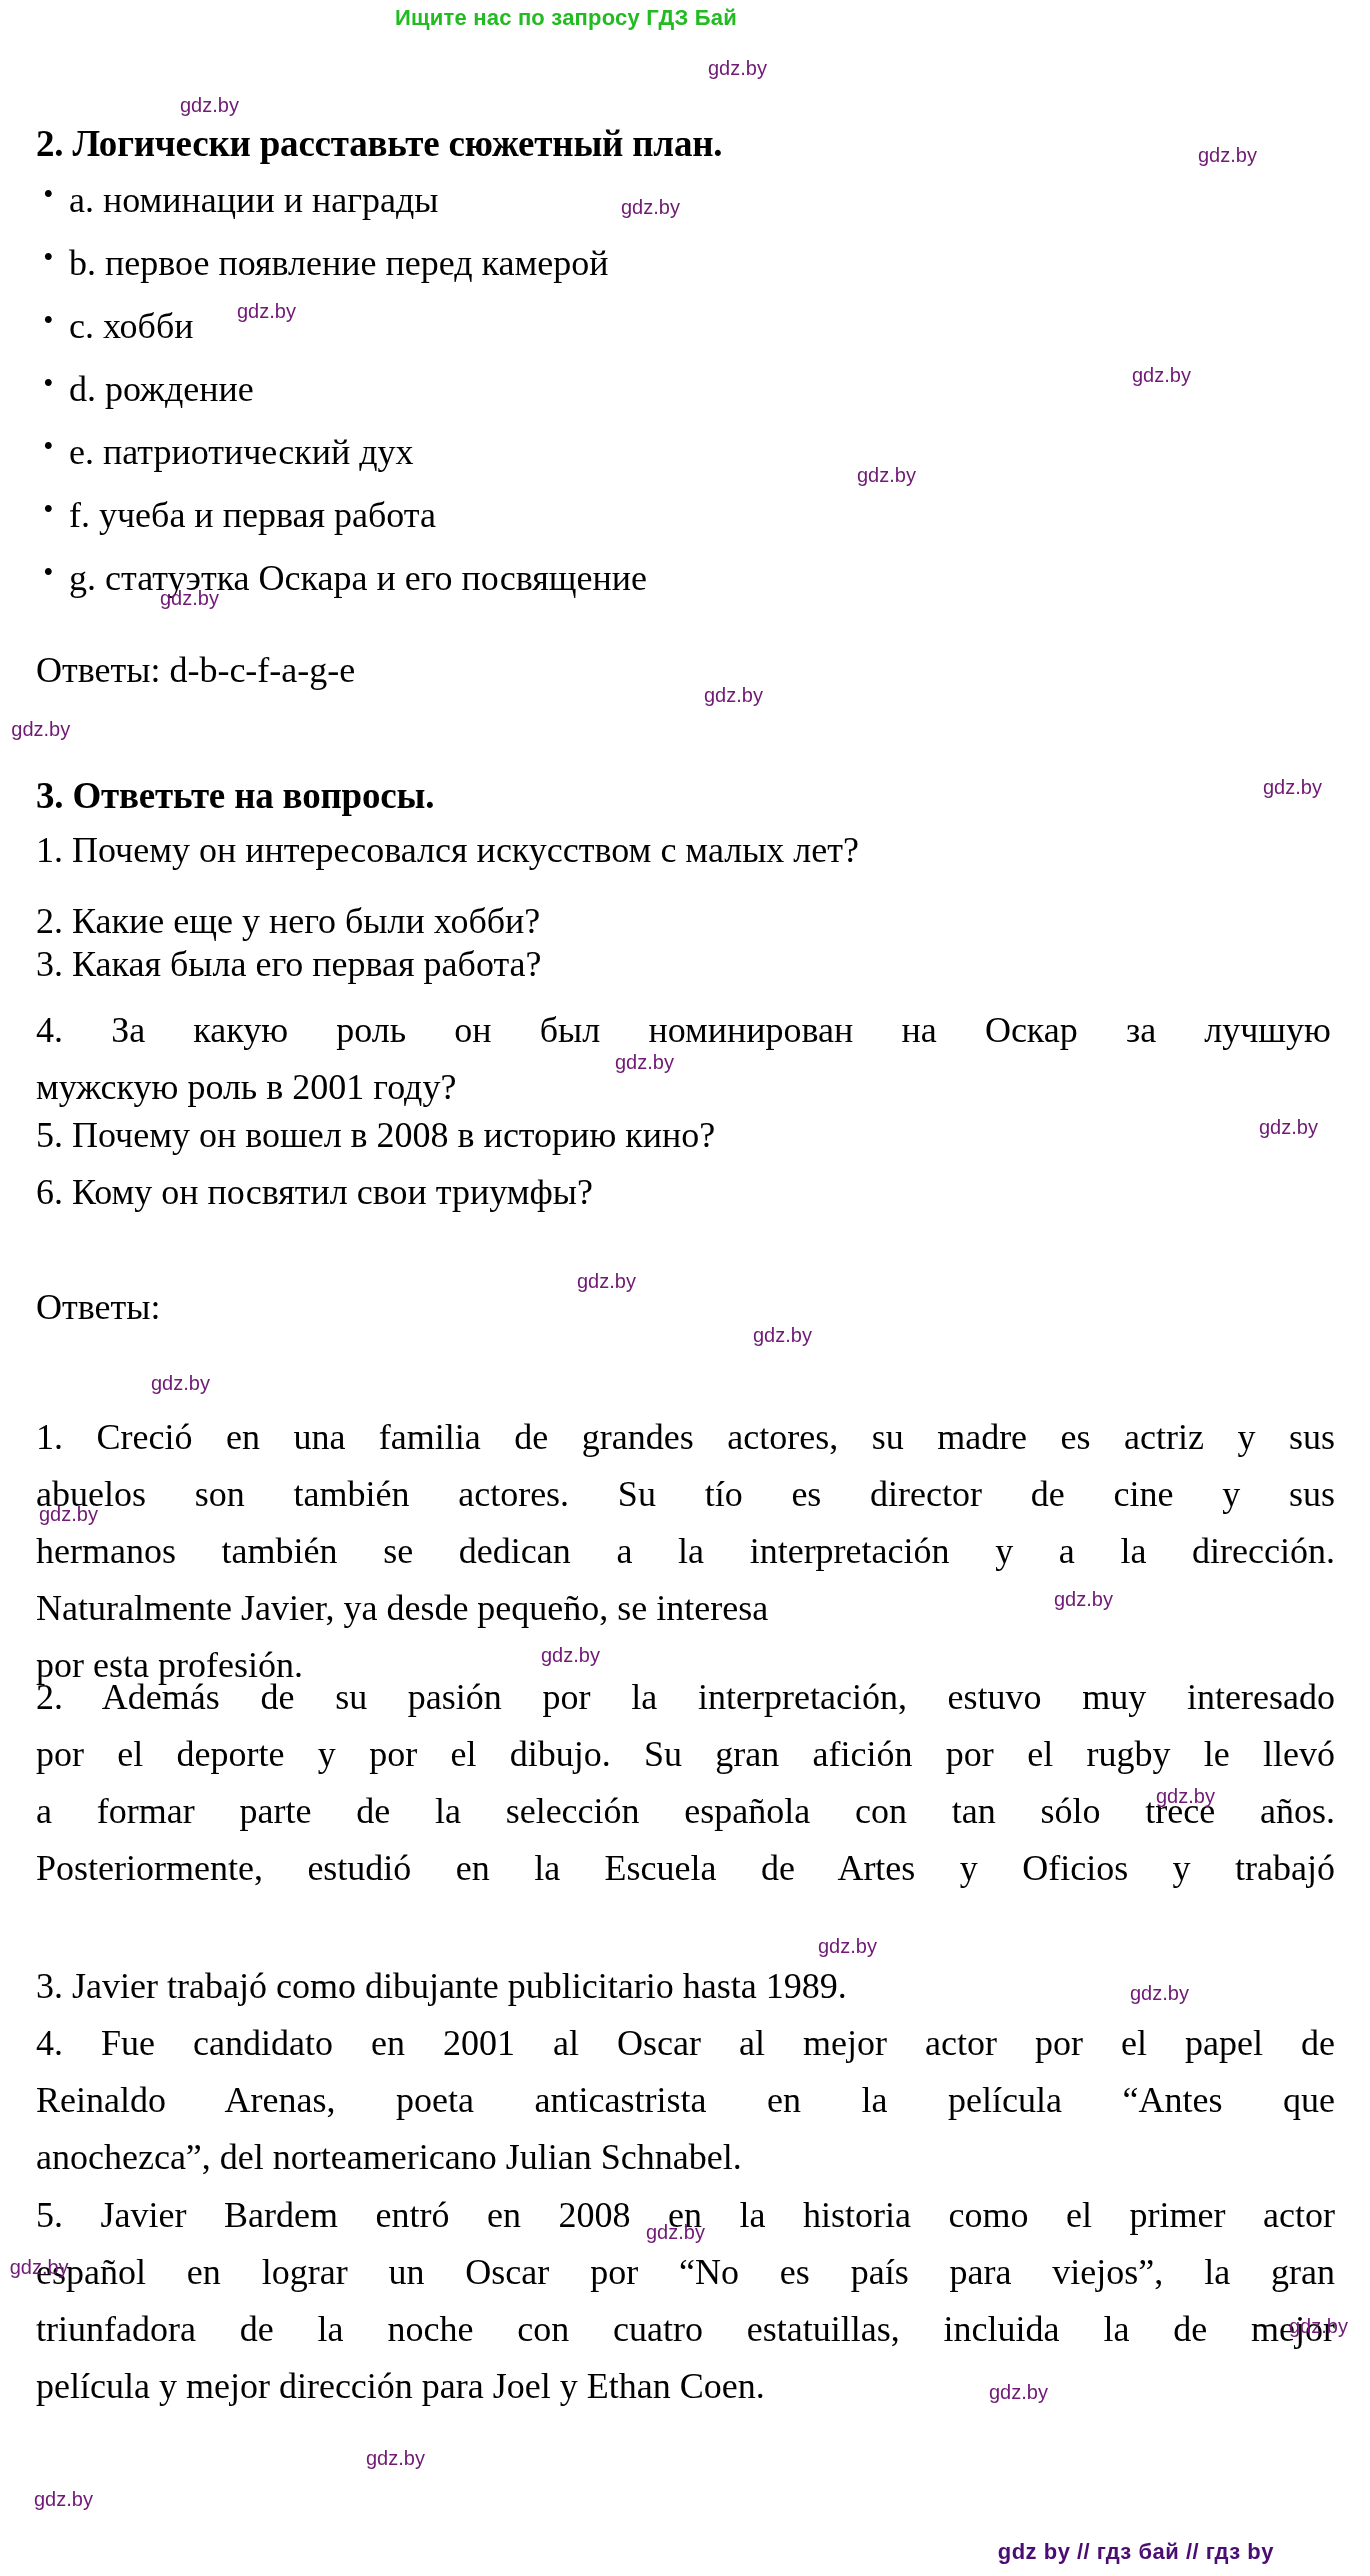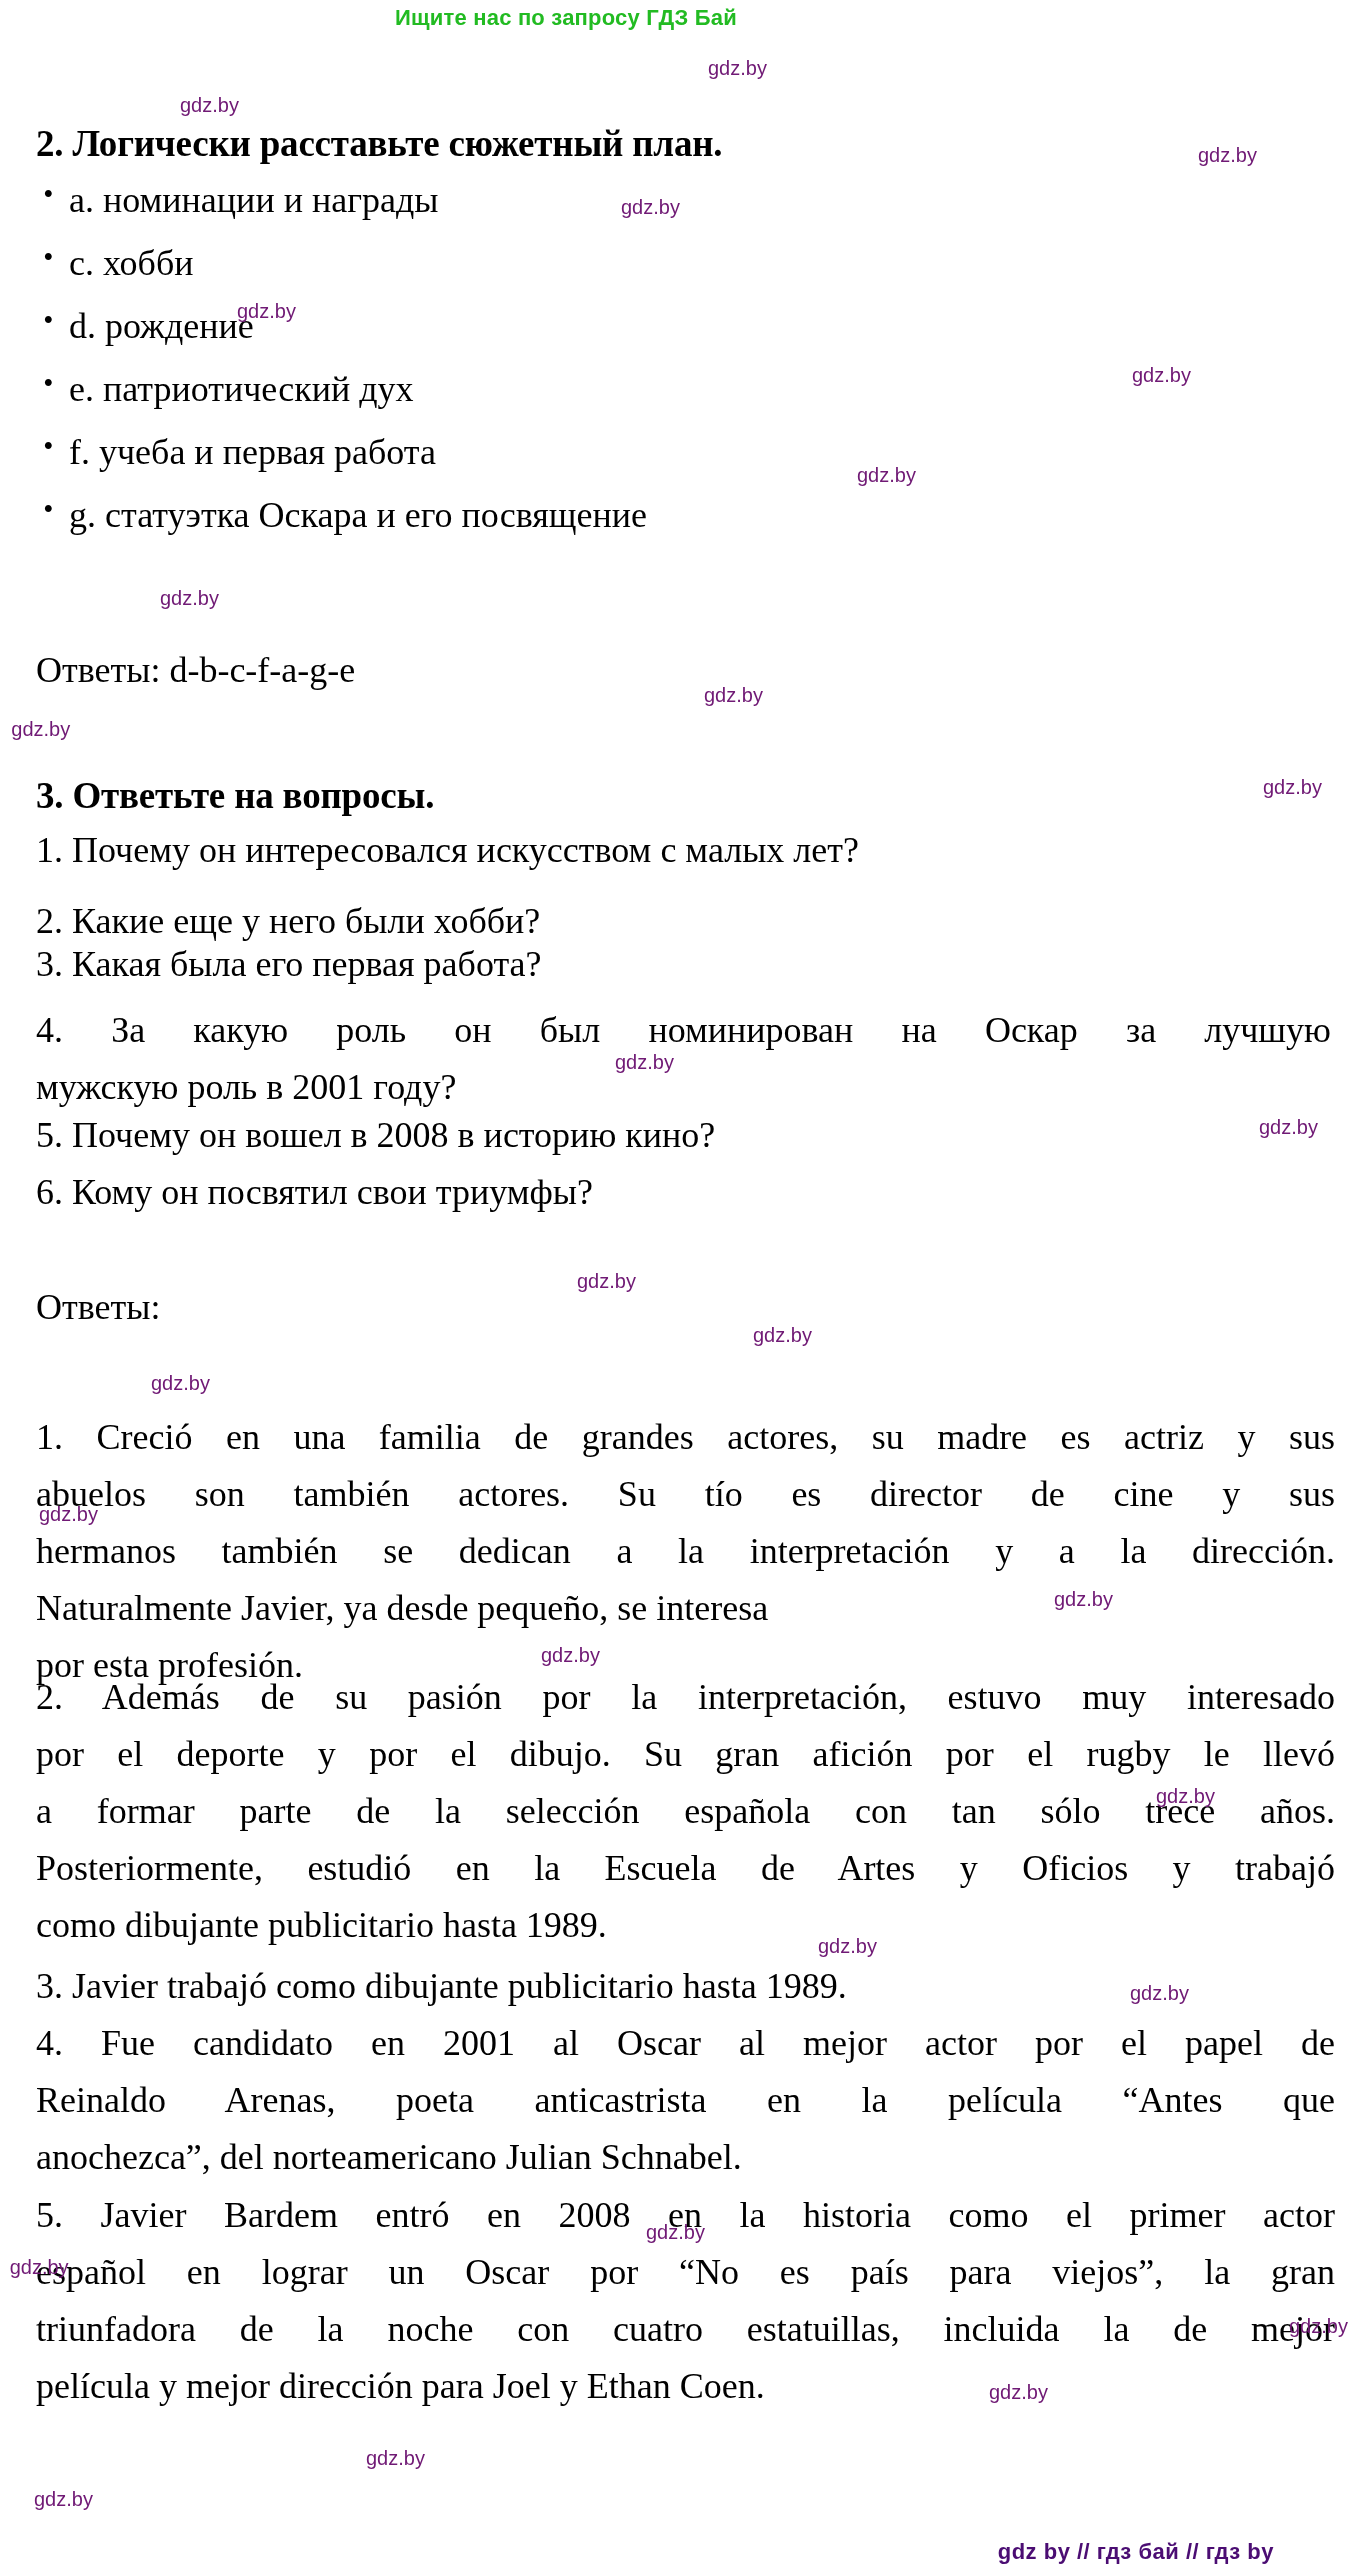--- a/index.html
+++ b/index.html
@@ -155,20 +155,21 @@
   <div class="wm" style="left:9.7px;   top:2257px;font-size:20px;">gdz.by</div>
   <div class="wm" style="left:1289px; top:2316px;font-size:20px;">gdz.by</div>
   <div class="wm" style="left:989px; top:2382px;font-size:20px;">gdz.by</div>
   <div class="wm" style="left:366px;  top:2448px;font-size:20px;">gdz.by</div>
   <div class="wm" style="left:34px;   top:2489px;font-size:20px;">gdz.by</div>
 
   <div class="blk h-task" style="left:36px; top:125px;">2. Логически расставьте сюжетный план.</div>
 
   <ul class="bullets blk" style="left:40px; top:182px; width:971px;">
     <li>a. номинации и награды</li>
+    <li>b. первое появление перед камерой</li>
     <li>c. хобби</li>
     <li>d. рождение</li>
     <li>e. патриотический дух</li>
     <li>f. учеба и первая работа</li>
     <li>g. статуэтка Оскара и его посвящение</li>
   </ul>
 
   <div class="blk line" style="left:36px; top:652px;">Ответы: d-b-c-f-a-g-e</div>
 
   <div class="blk h-task" style="left:36px; top:777px;">3. Ответьте на вопросы.</div>
@@ -193,21 +194,20 @@
     <span class="ln">hermanos también se dedican a la interpretación y a la dirección.</span>
     <span class="ln flush">Naturalmente Javier, ya desde pequeño, se interesa</span>
     <span class="ln flush">por esta profesión.</span>
   </div>
 
   <div class="para" style="top:1669px;">
     <span class="ln">2. Además de su pasión por la interpretación, estuvo muy interesado</span>
     <span class="ln">por el deporte y por el dibujo. Su gran afición por el rugby le llevó</span>
     <span class="ln">a formar parte de la selección española con tan sólo trece años.</span>
     <span class="ln">Posteriormente, estudió en la Escuela de Artes y Oficios y trabajó</span>
-    <span class="ln flush">como dibujante publicitario hasta 1989.</span>
   </div>
 
   <div class="para" style="top:1958px;">
     <span class="ln flush">3. Javier trabajó como dibujante publicitario hasta 1989.</span>
   </div>
 
   <div class="para" style="top:2015px;">
     <span class="ln">4. Fue candidato en 2001 al Oscar al mejor actor por el papel de</span>
     <span class="ln">Reinaldo Arenas, poeta anticastrista en la película “Antes que</span>
     <span class="ln flush">anochezca”, del norteamericano Julian Schnabel.</span>

